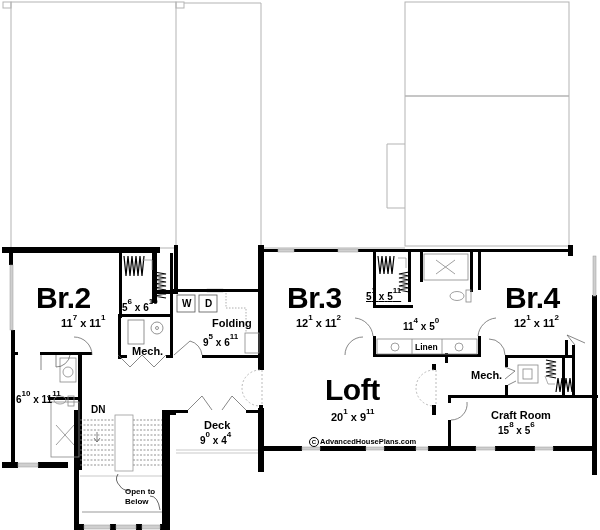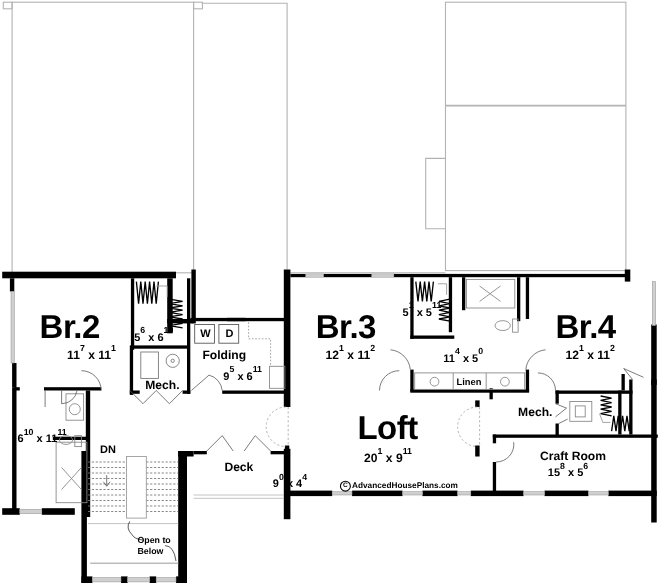--- a/index.html
+++ b/index.html
@@ -258,35 +258,35 @@
 <div class="dimwrap" style="left:122px;top:303px;font-size:10px;">
   <span>5</span><span class="sup">6</span>
   <span>x</span>
   <span>6</span><span class="sup">10</span>
 </div>
 
 <div class="lbl med" style="left:132px;top:346px;">Mech.</div>
 
 <div class="lbl med" style="left:182px;top:299px;font-size:10px;">W</div>
 <div class="lbl med" style="left:205px;top:299px;font-size:10px;">D</div>
-<div class="lbl med" style="left:184px;top:318px;">Folding</div>
+<div class="lbl med" style="left:212px;top:318px;">Folding</div>
 <div class="dimwrap" style="left:203px;top:338px;font-size:10px;">
   <span>9</span><span class="sup">5</span>
   <span>x</span>
   <span>6</span><span class="sup">11</span>
 </div>
 
 <div class="lbl big" style="left:287px;top:283px;">Br.3</div>
 <div class="dimwrap" style="left:296px;top:318px;">
   <span>12</span><span class="sup">1</span>
   <span>x</span>
   <span>11</span><span class="sup">2</span>
 </div>
 
-<div class="dimwrap" style="left:366px;top:280px;font-size:10px;">
+<div class="dimwrap" style="left:366px;top:292px;font-size:10px;text-decoration:underline;">
   <span>5</span><span class="sup">1</span>
   <span>x</span>
   <span>5</span><span class="sup">11</span>
 </div>
 
 <div class="dimwrap" style="left:403px;top:322px;font-size:10px;">
   <span>11</span><span class="sup">4</span>
   <span>x</span>
   <span>5</span><span class="sup">0</span>
 </div>
@@ -309,21 +309,21 @@
 <div class="dimwrap" style="left:331px;top:412px;">
   <span>20</span><span class="sup">1</span>
   <span>x</span>
   <span>9</span><span class="sup">11</span>
 </div>
 <div class="lbl copy" style="left:309px;top:437px;">
   <span class="c">C</span><span>AdvancedHousePlans.com</span>
 </div>
 
 <div class="lbl med" style="left:204px;top:420px;">Deck</div>
-<div class="dimwrap" style="left:200px;top:436px;font-size:10px;margin-left:48px;">
+<div class="dimwrap" style="left:200px;top:436px;font-size:10px;">
   <span>9</span><span class="sup">0</span>
   <span>x</span>
   <span>4</span><span class="sup">4</span>
 </div>
 
 <div class="lbl med" style="left:471px;top:370px;">Mech.</div>
 
 <div class="lbl med" style="left:491px;top:410px;">Craft Room</div>
 <div class="dimwrap" style="left:498px;top:426px;font-size:10px;text-align:right;">
   <span>15</span><span class="sup">8</span>

